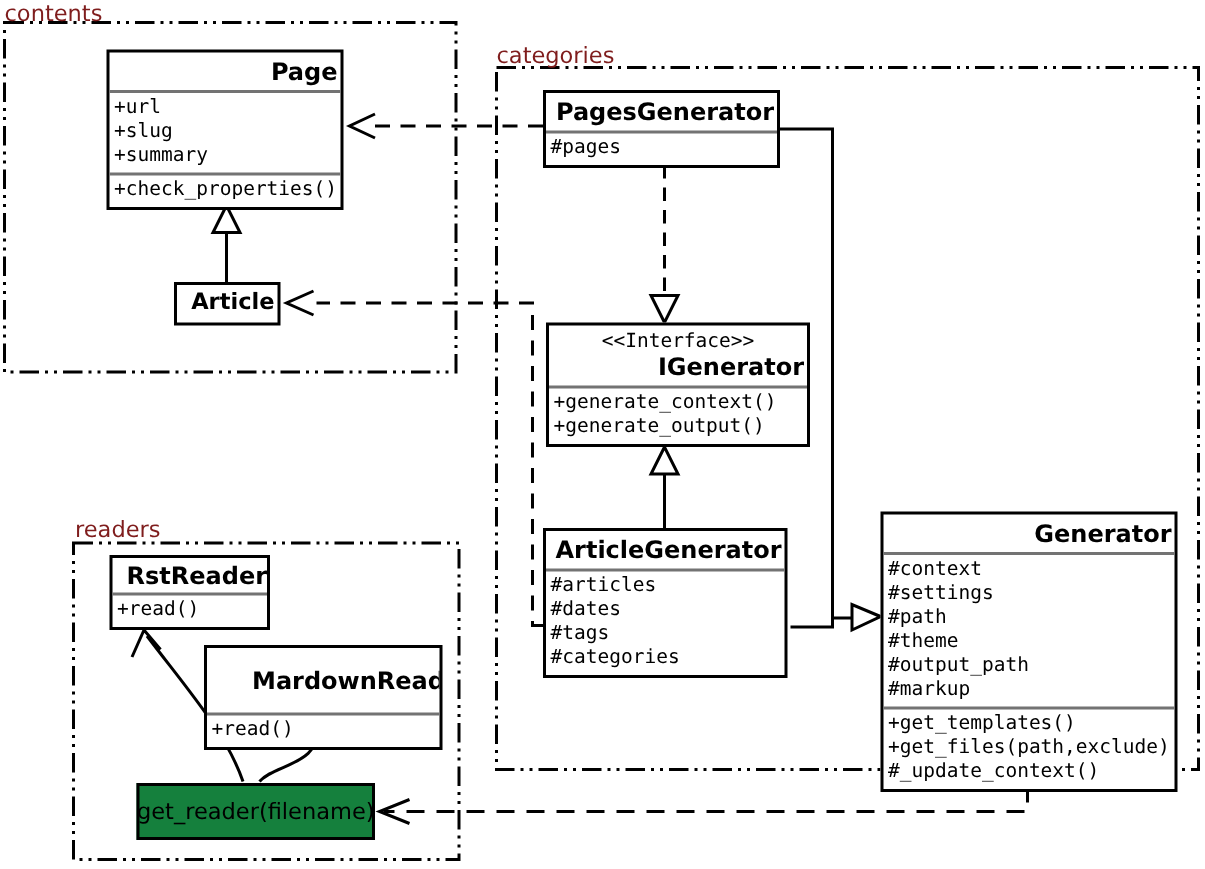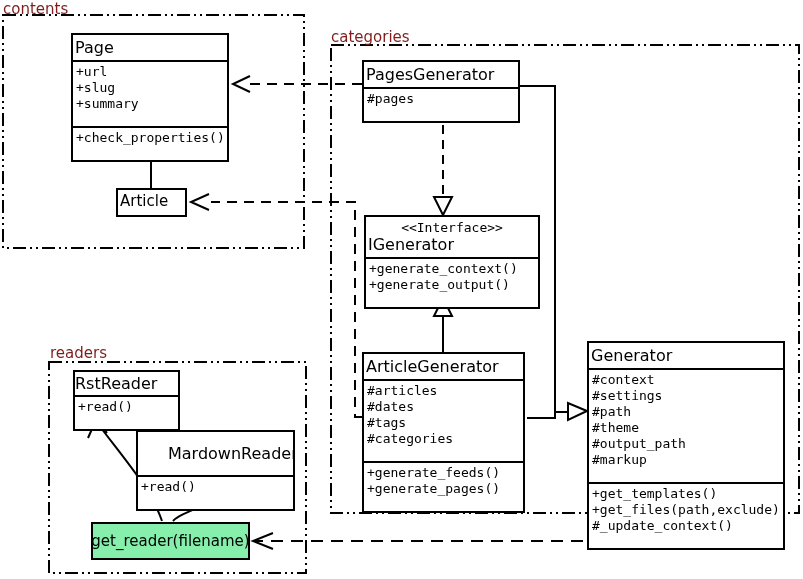--- a/index.html
+++ b/index.html
@@ -19,51 +19,51 @@
     color: #7f1d1d;
     white-space: nowrap;
   }
   .cls {
     position: absolute;
     box-sizing: border-box;
     background: #ffffff;
     border: 2px solid #000;
   }
   .cls-title {
-    font-weight: normal;
+    font-weight: bold;
     font-size: 16px;
     line-height: 19px;
-    text-align: left;
+    text-align: right;
     padding: 3px 2px;
     white-space: nowrap;
     overflow: hidden;
   }
   .stereotype {
     font-family: "DejaVu Sans Mono", monospace;
     font-size: 13px;
     line-height: 15px;
     text-align: center;
     padding-top: 3px;
     white-space: nowrap;
   }
   .cls-sec {
-    border-top: 2px solid #000000;
-    padding: 2px 2px 14px 3px;
+    border-top: 2px solid #737373;
+    padding: 2px 2px 3px 3px;
     overflow: hidden;
   }
   .member {
     font-family: "DejaVu Sans Mono", monospace;
     font-size: 13px;
     line-height: 16px;
     white-space: pre;
   }
   .plain-box {
     position: absolute;
     box-sizing: border-box;
-    background: #86efac;
+    background: #15803d;
     border: 2px solid #000;
     display: flex;
     align-items: center;
     justify-content: center;
     font-size: 15px;
     white-space: nowrap;
   }
 </style>
 </head>
 <body>
@@ -140,24 +140,20 @@
 </div>
 
 <div class="cls" style="left:362px; top:352px; width:163px;">
   <div class="cls-title">ArticleGenerator</div>
   <div class="cls-sec">
     <div class="member">#articles</div>
     <div class="member">#dates</div>
     <div class="member">#tags</div>
     <div class="member">#categories</div>
   </div>
-  <div class="cls-sec">
-    <div class="member">+generate_feeds()</div>
-    <div class="member">+generate_pages()</div>
-  </div>
 </div>
 
 <div class="cls" style="left:587px; top:341px; width:198px;">
   <div class="cls-title">Generator</div>
   <div class="cls-sec">
     <div class="member">#context</div>
     <div class="member">#settings</div>
     <div class="member">#path</div>
     <div class="member">#theme</div>
     <div class="member">#output_path</div>

